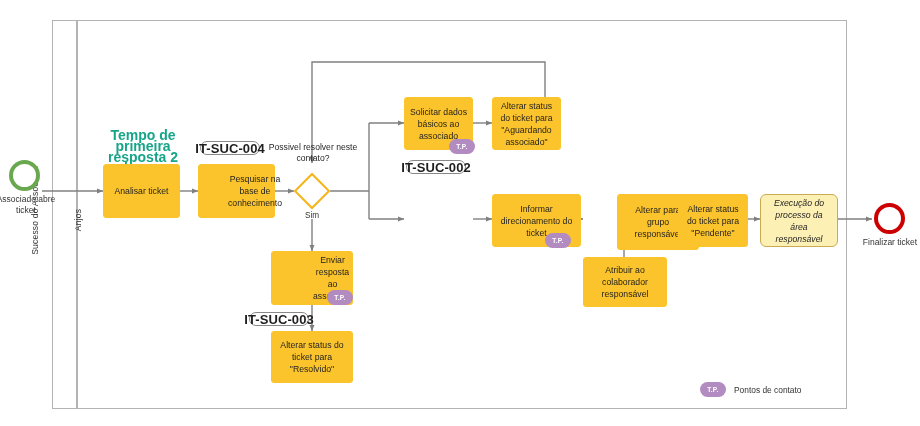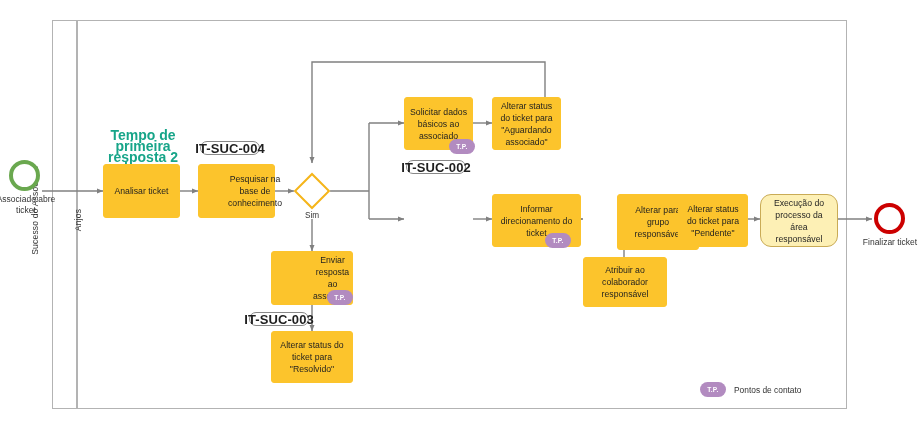--- a/index.html
+++ b/index.html
@@ -65,21 +65,22 @@
     justify-content: center;
     text-align: center;
     color: #1f1f1f;
     font-size: 8.7px;
     line-height: 12px;
     padding: 2px 5px;
   }
   .task.pale {
     background: #fdf0b5;
     border: 1px solid #c9ab56;
-    border-radius: 11px;
+    border-radius: 6px;
+    font-style: italic;
   }
 
   
   .gateway {
     background: #ffffff;
     border: 2px solid #f5b51a;
     transform: rotate(45deg);
   }
 
   
@@ -201,20 +202,21 @@
   <div class="abs task" style="left:103px; top:164px; width:77px; height:54px;">
     <span>Analisar ticket</span>
   </div>
 
   <div class="abs badge-code" style="left:200px; top:141px; width:60px; height:14px;">IT-SUC-004</div>
 
   <div class="abs task" style="left:198px; top:164px; width:77px; height:54px;padding-left:42px;">
     <span>Pesquisar na base de conhecimento</span>
   </div>
 
+  <div class="abs gw-question" style="left:258px; top:142px; width:110px;">Possivel resolver neste contato?</div>
   <div class="abs gateway" style="left:299px; top:178px; width:26px; height:26px;"></div>
   <div class="abs edge-label" style="left:295px; top:211px; width:34px;">Sim</div>
 
   <div class="abs task" style="left:404px; top:97px; width:69px; height:53px;">
     <span>Solicitar dados básicos ao associado</span>
   </div>
   <div class="abs tp-badge" style="left:449px; top:139px; width:26px; height:15px;">T.P.</div>
 
   <div class="abs task" style="left:492px; top:97px; width:69px; height:53px;">
     <span>Alterar status do ticket para "Aguardando associado"</span>

